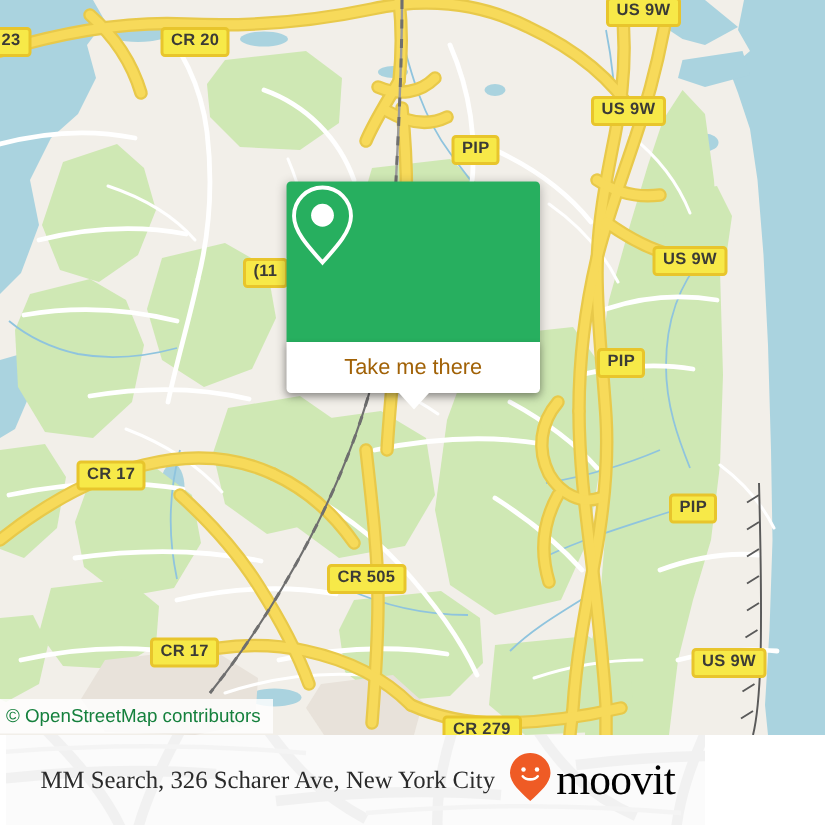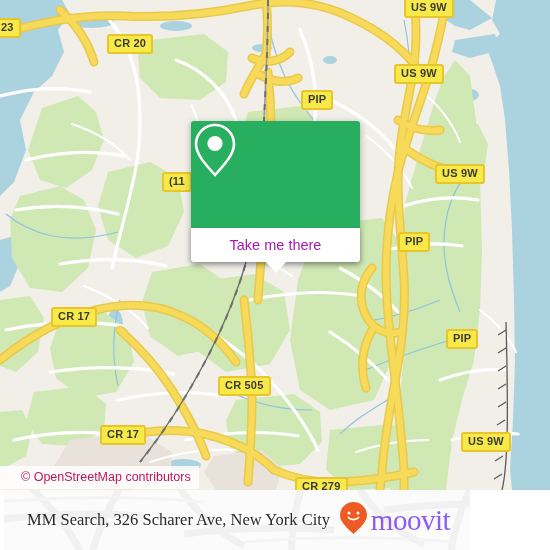--- a/index.html
+++ b/index.html
@@ -27,39 +27,39 @@
     padding:1px 5px 2px 5px;
     white-space:nowrap;
     letter-spacing:.2px;
     font-family:"Liberation Sans","DejaVu Sans",sans-serif;
   }
 
   
   .attrib{
     position:absolute;left:0;top:466px;
     background:rgba(255,255,255,.82);
-    color:#be185d;
+    color:#15803d;
     font-size:12.5px;
     line-height:17px;
-    padding:3px 8px 3px 21px;
+    padding:3px 8px 3px 4px;
     white-space:nowrap;
   }
 
   
   .popup{position:absolute;left:191px;top:121px;width:169px;}
   .popup-img{
     height:107px;background:#27af5f;
     border-radius:3px 3px 0 0;
     display:flex;align-items:center;justify-content:center;
   }
   .popup-btn{
     height:34px;background:#fff;
     border-radius:0 0 3px 3px;
     display:flex;align-items:center;justify-content:center;
-    color:#a21caf;font-size:14.5px;
+    color:#a16207;font-size:14.5px;
     box-shadow:0 2px 5px rgba(0,0,0,.22);
   }
   .popup-shadow{
     position:absolute;left:0;top:0;width:169px;height:141px;
     border-radius:3px;
     box-shadow:0 2px 7px rgba(0,0,0,.3);
     pointer-events:none;
   }
   .popup-tail{
     position:absolute;left:50%;top:141px;margin-left:-10px;
@@ -78,21 +78,21 @@
   .footer-title{
     position:absolute;left:23px;top:0;height:60px;
     display:flex;align-items:center;
     font-size:16.5px;color:#2b2b2b;white-space:nowrap;
   }
   .logo{
     position:absolute;right:20px;top:0;height:60px;
     display:flex;align-items:center;gap:3px;
   }
   .logo-word{
-    font-size:29px;color:#8b5cf6;letter-spacing:-.5px;
+    font-size:29px;color:#000000;letter-spacing:-.5px;
     font-weight:normal;line-height:30px;
   }
 </style>
 </head>
 <body>
 
 <div id="app">
 
   <div class="map">
     <svg width="550" height="490" viewBox="0 0 550 490">
@@ -299,21 +299,21 @@
         <g stroke="#5a5a5a" fill="none" stroke-width="1.3">
           <path d="M506,322 C507,360 508,400 507,440 C506,468 504,482 502,490"></path>
           <path d="M506,330 l-8,5 M506,348 l-8,5 M506,366 l-8,5 M506,384 l-8,5
                    M506,402 l-8,5 M505,420 l-8,5 M504,438 l-8,5 M503,456 l-8,5
                    M502,474 l-8,5"></path>
         </g>
       </g>
     </svg>
 
     <div class="shield" style="left:-6px;top:18px;">23</div>
-    <div class="shield" style="left:107px;top:18px;margin-top:16px;">CR 20</div>
+    <div class="shield" style="left:107px;top:18px;">CR 20</div>
     <div class="shield" style="left:404px;top:-2px;">US 9W</div>
     <div class="shield" style="left:394px;top:64px;">US 9W</div>
     <div class="shield" style="left:301px;top:90px;">PIP</div>
     <div class="shield" style="left:162px;top:172px;">(11</div>
     <div class="shield" style="left:435px;top:164px;">US 9W</div>
     <div class="shield" style="left:398px;top:232px;">PIP</div>
     <div class="shield" style="left:446px;top:329px;">PIP</div>
     <div class="shield" style="left:51px;top:307px;">CR 17</div>
     <div class="shield" style="left:218px;top:376px;">CR 505</div>
     <div class="shield" style="left:100px;top:425px;">CR 17</div>

